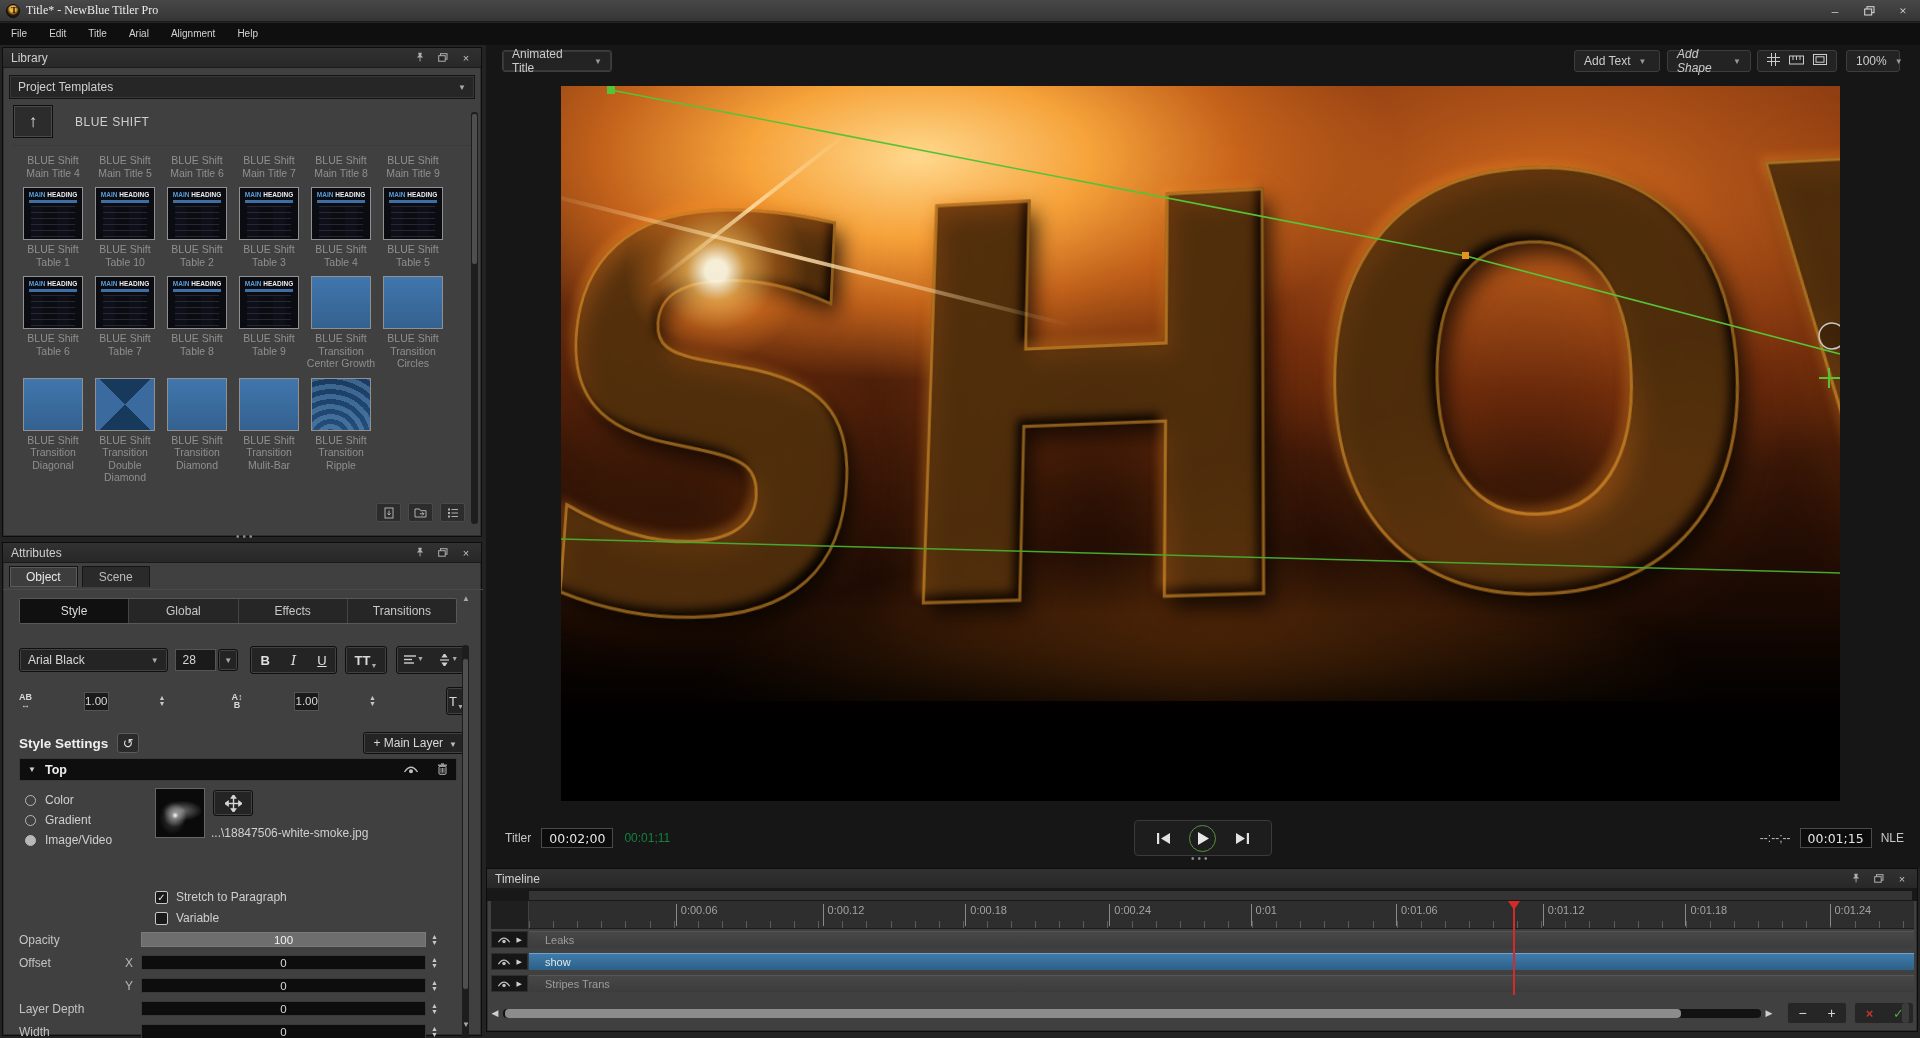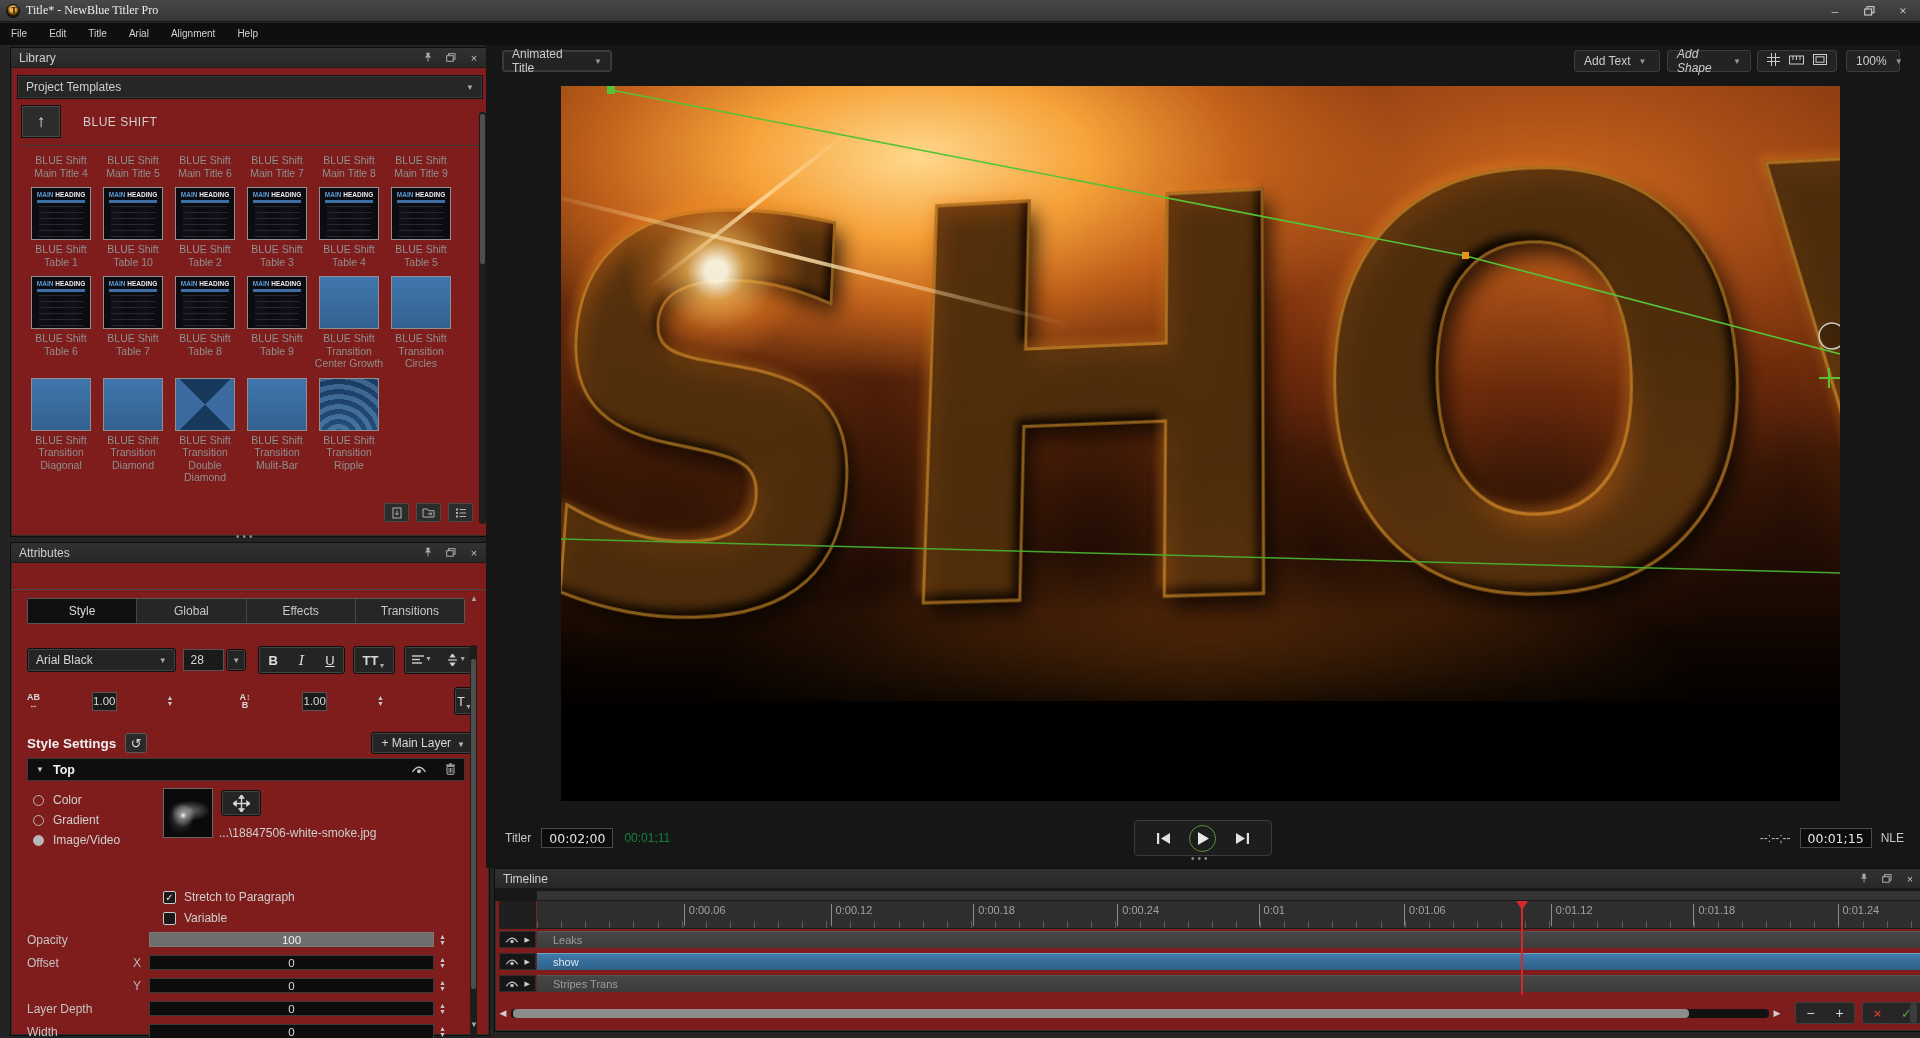--- a/index.html
+++ b/index.html
@@ -14,21 +14,21 @@
     background:radial-gradient(circle at 50% 35%, #f6b23c 0 30%, #2b1d07 60%, #111 100%);
     border:1px solid #0c0c0c; position:relative;}
   .app-logo:before{content:"T";position:absolute;left:4px;top:0px;font-size:9px;font-weight:bold;color:#111;}
   .title-text { font-size:12px; color:#ececec; }
   .win-btns { margin-left:auto; display:flex; }
   .win-btn { width:34px; height:20px; display:flex; align-items:center; justify-content:center; color:#e4e4e4; font-size:13px;}
   .menubar { position:absolute; left:0; top:23px; width:1920px; height:22px; background:#0f0f0f; display:flex; align-items:center; }
   .menu-item { padding:0 11px; font-size:10px; color:#d2d2d2; height:22px; line-height:22px; }
 
   
-  .panel { position:absolute; background:#7f1d1d; border:1px solid #0d0d0d; box-shadow:0 0 0 1px #2e2e2e inset;margin-left:8px; }
+  .panel { position:absolute; background:#404040; border:1px solid #0d0d0d; box-shadow:0 0 0 1px #2e2e2e inset; }
   .panel-header { height:20px; background:linear-gradient(#313131,#282828); border-bottom:1px solid #1a1a1a;
     display:flex; align-items:center; padding:0 8px; }
   .panel-title { font-size:12px; color:#cfcfcf; }
   .panel-icons { margin-left:auto; display:flex; gap:9px; align-items:center; }
   .p-icon { width:14px; height:12px; display:flex; align-items:center; justify-content:center; color:#c0c0c0; font-size:11px;}
   .dots-h { position:absolute; color:#8a8a8a; font-size:10px; letter-spacing:3px; }
 
   
   #library { left:2px; top:47px; width:480px; height:490px; }
   .combo { background:#262626; border:1px solid #141414; box-shadow:0 0 0 1px #383838 inset;
@@ -380,26 +380,26 @@
             <div class="thumb blue"></div>
             <div class="tpl-label">BLUE Shift Transition Circles</div>
           </div>
         </div>
         <div class="tpl-row">
           <div class="tpl-cell">
             <div class="thumb blue"></div>
             <div class="tpl-label">BLUE Shift Transition Diagonal</div>
           </div>
           <div class="tpl-cell">
+            <div class="thumb blue-x"></div>
+            <div class="tpl-label">BLUE Shift Transition Double Diamond</div>
+          </div>
+          <div class="tpl-cell">
             <div class="thumb blue"></div>
             <div class="tpl-label">BLUE Shift Transition Diamond</div>
-          </div>
-          <div class="tpl-cell">
-            <div class="thumb blue-x"></div>
-            <div class="tpl-label">BLUE Shift Transition Double Diamond</div>
           </div>
           <div class="tpl-cell">
             <div class="thumb blue"></div>
             <div class="tpl-label">BLUE Shift Transition Mulit-Bar</div>
           </div>
           <div class="tpl-cell">
             <div class="thumb blue-ripple"></div>
             <div class="tpl-label">BLUE Shift Transition Ripple</div>
           </div>
         </div>
@@ -450,20 +450,24 @@
           </span>
         <span class="p-icon">
             <svg width="10" height="9" viewBox="0 0 10 9">
               <rect x="2.5" y="0.7" width="6.5" height="5.5" fill="none" stroke="#b0b0b0"></rect>
               <rect x="0.7" y="2.7" width="6.5" height="5.5" fill="#262626" stroke="#b0b0b0"></rect>
             </svg>
           </span>
         <span class="p-icon">×</span>
       </span>
     </div>
+    <div class="tabs" id="attr-tabs">
+        <div class="tab active">Object</div>
+        <div class="tab">Scene</div>
+      </div>
     <div class="attr-body">
       <div class="subtabs" id="attr-subtabs">
           <div class="subtab active">Style</div>
           <div class="subtab">Global</div>
           <div class="subtab">Effects</div>
           <div class="subtab">Transitions</div>
         </div>
 
       <div class="font-row">
         <div class="combo fbtn" id="font-family" style="justify-content:flex-start;">

